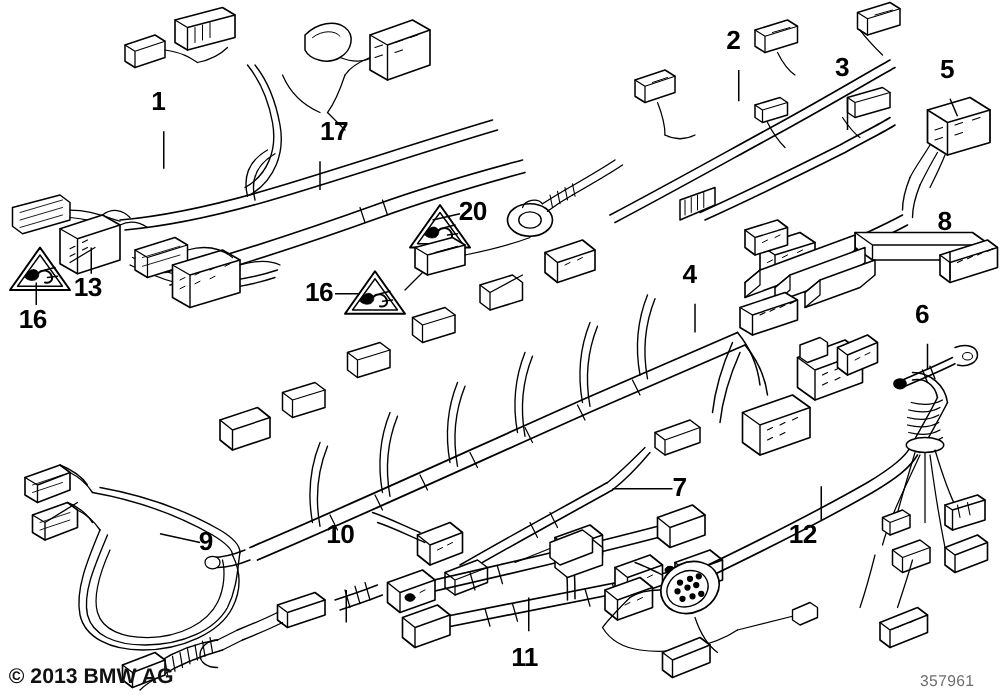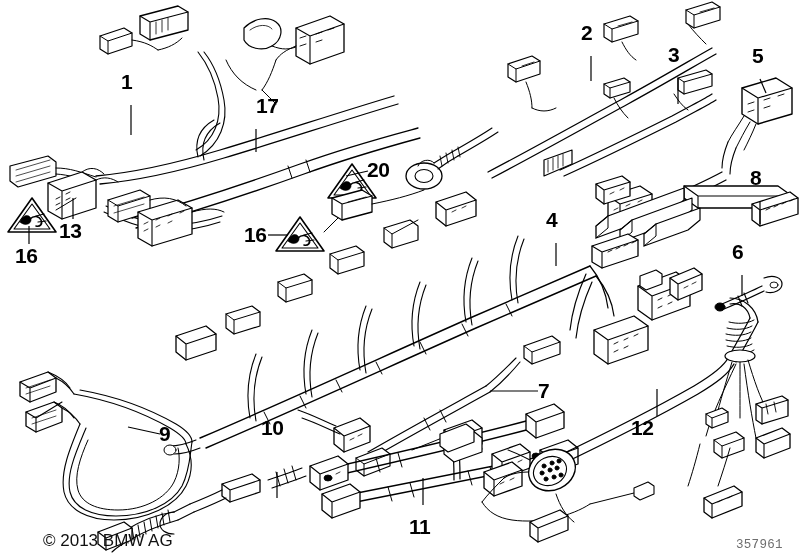--- a/index.html
+++ b/index.html
@@ -36,32 +36,31 @@
     color: #000;
     letter-spacing: -0.5px;
     white-space: nowrap;
     user-select: none;
   }
   #copyright {
     position: absolute;
     left: 7px;
     top: 531px;
     font-family: "Liberation Sans", sans-serif;
-    font-weight: normal;
+    font-weight: bold;
     font-size: 17px;
     line-height: 19px;
     color: #111;
     white-space: nowrap;
-    margin-left: 36px;
   }
   #ref-number {
     position: absolute;
     left: 736px;
     top: 538px;
-    font-family: Liberation Mono, monospace;
+    font-family: Liberation Sans, sans-serif;
     font-size: 12.5px;
     line-height: 14px;
     color: #6e6e6e;
     white-space: nowrap;
     letter-spacing: 0.3px;
   }
 </style>
 </head>
 <body>
 

